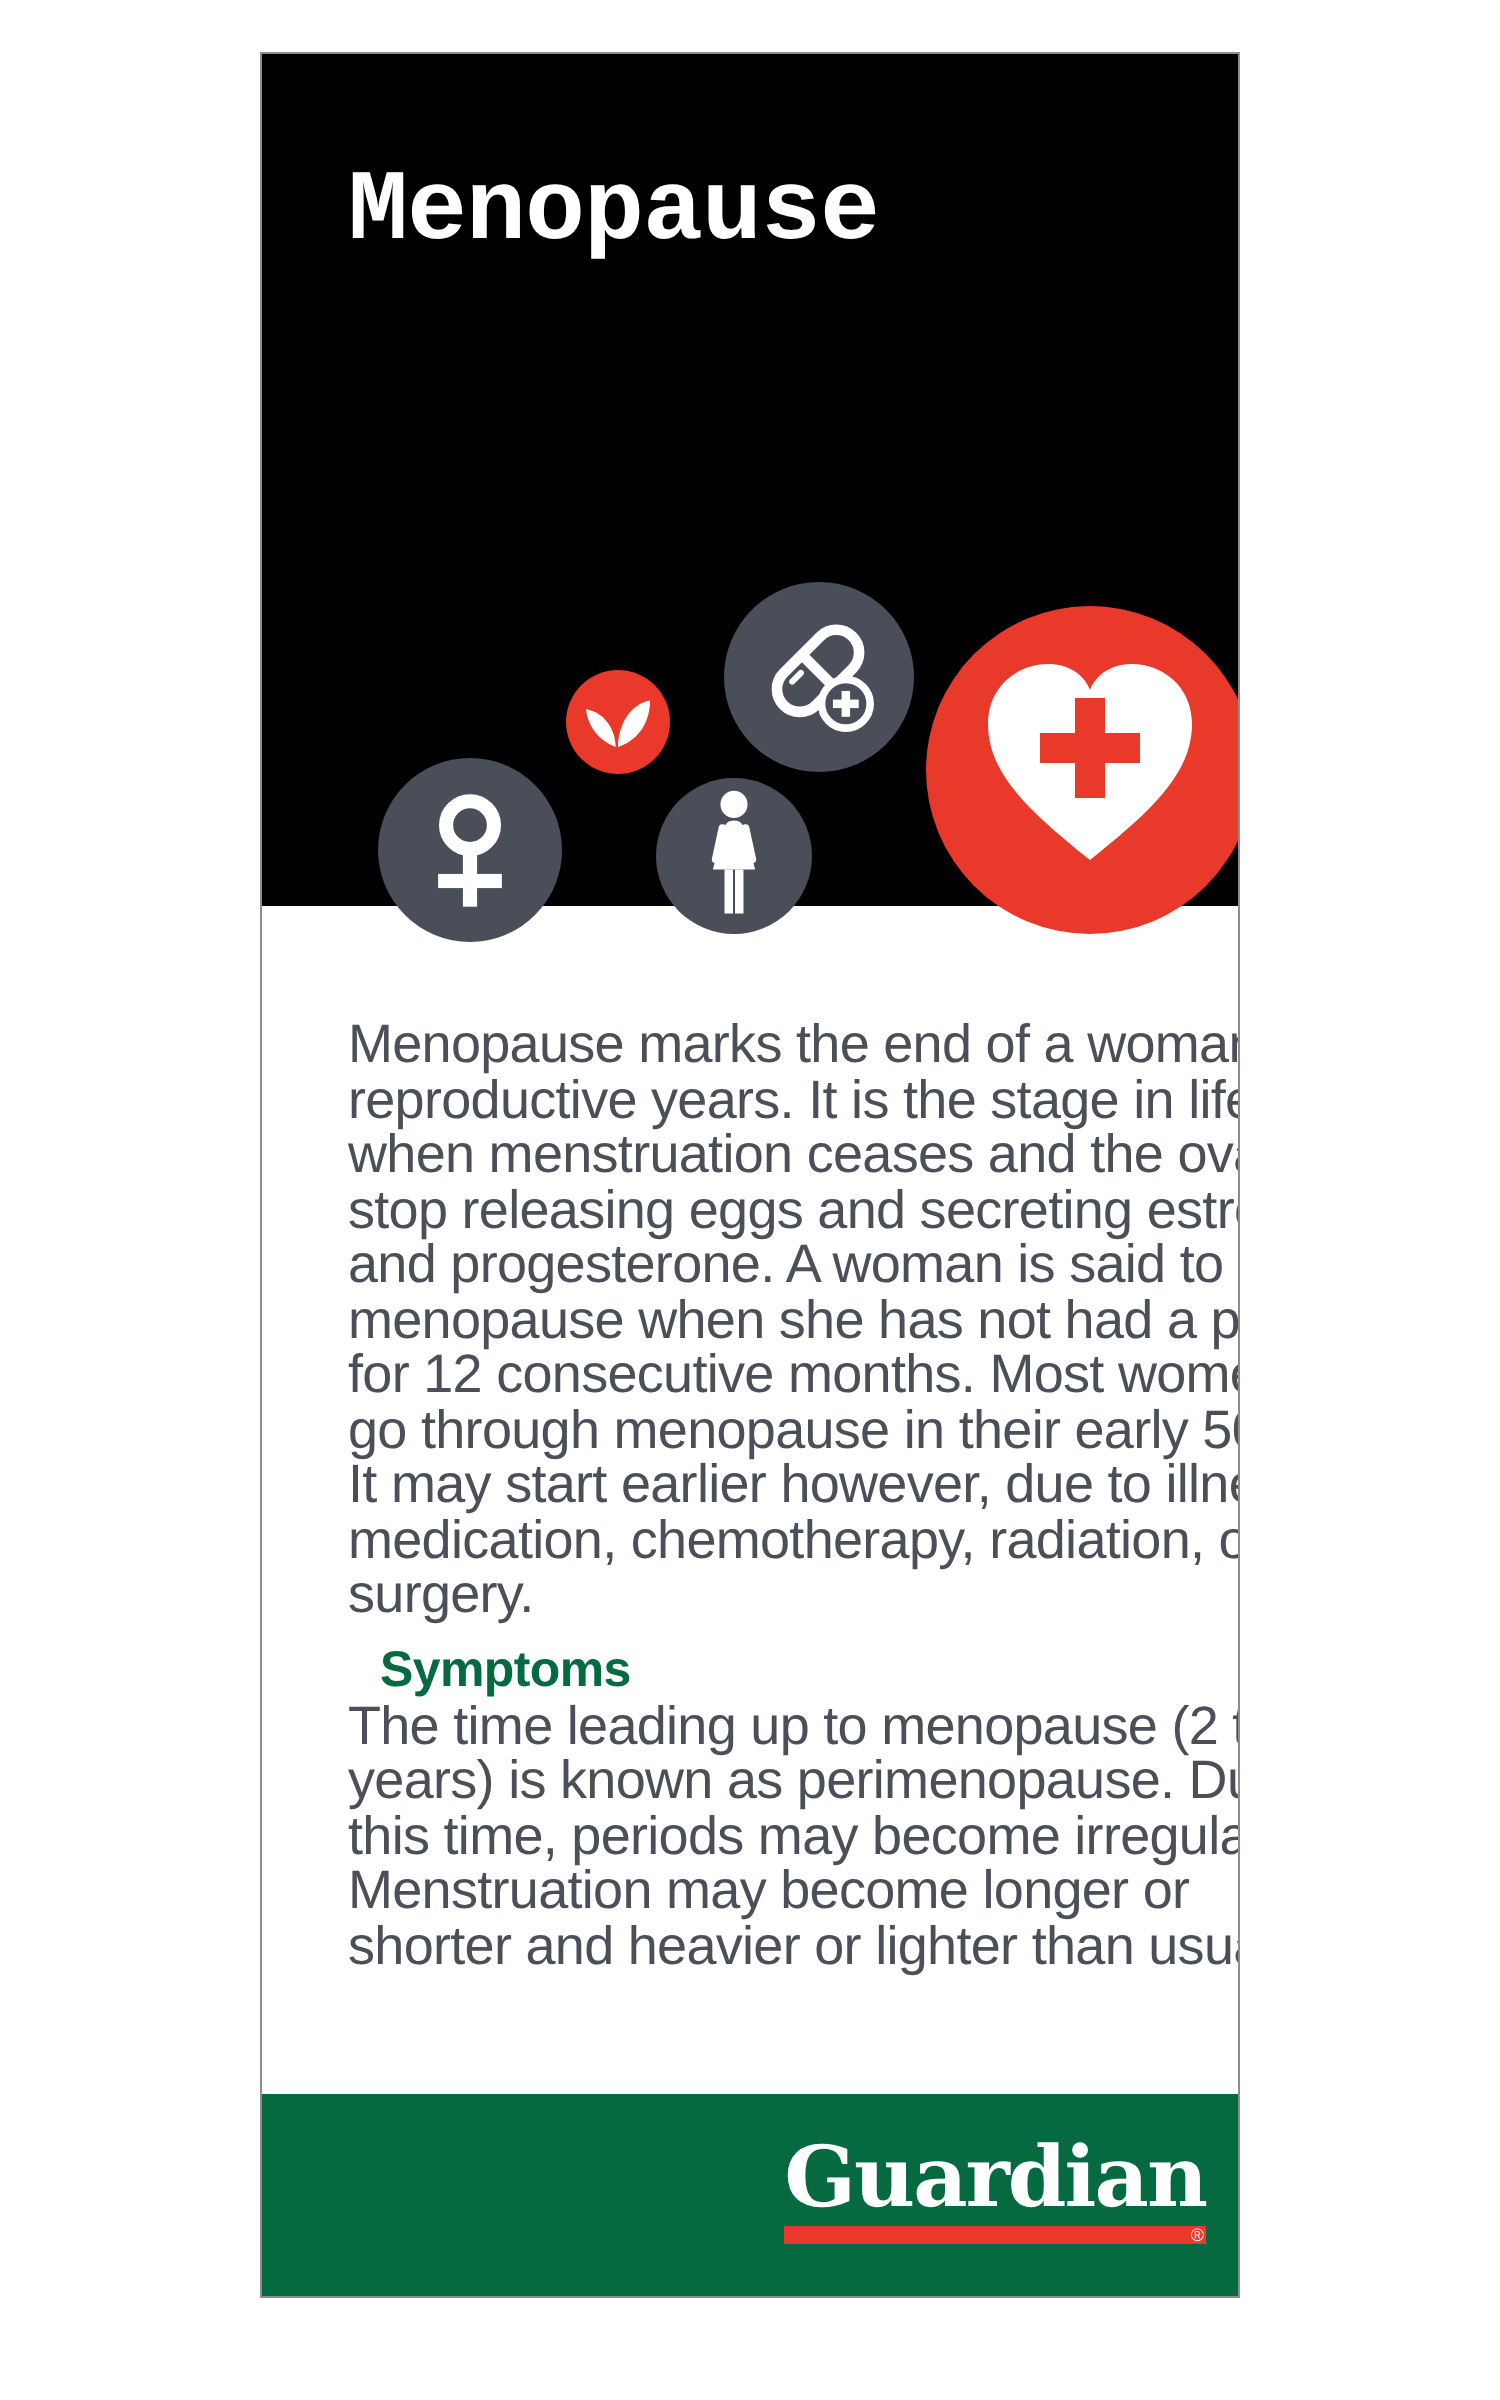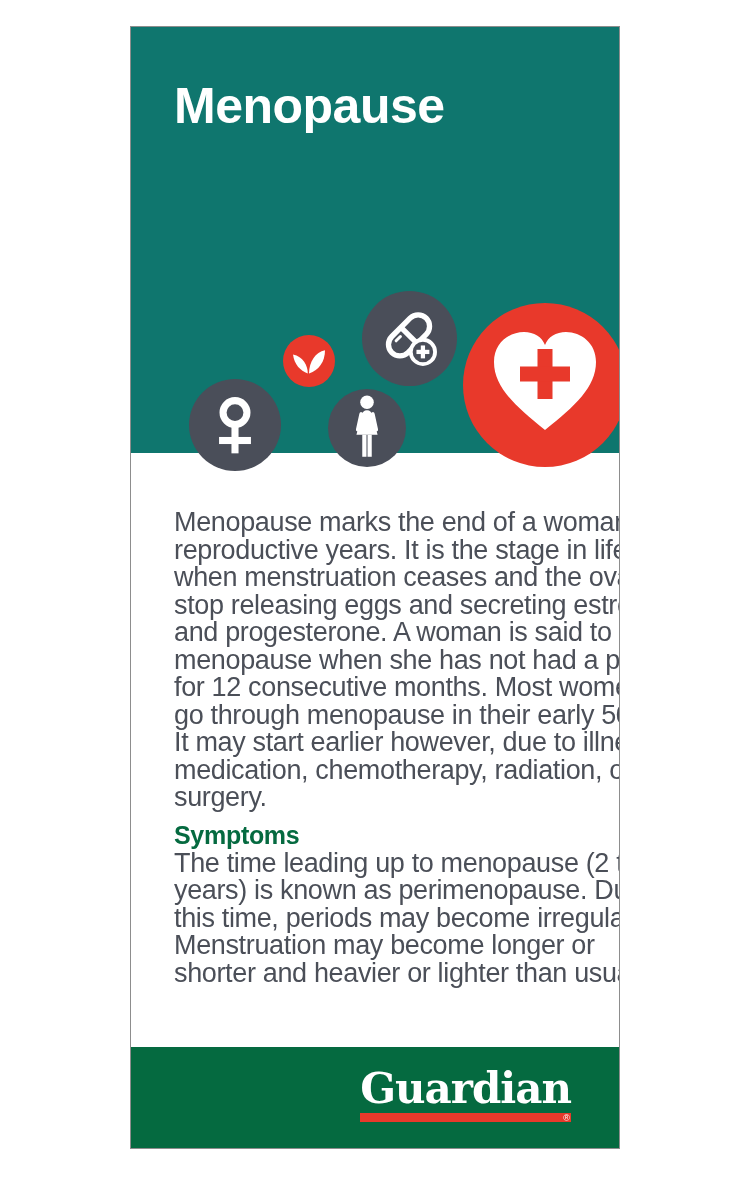--- a/index.html
+++ b/index.html
@@ -12,21 +12,22 @@
     width: 490px; height: 1123px;
     background: #ffffff;
     border: 1px solid #8d8d8d;
     overflow: hidden;
   }
 
   .header {
     position: absolute;
     left: 0; top: 0;
     width: 100%; height: 426px;
-    background: #0f766e;
+    background: #000000;
+    font-family: Liberation Mono, monospace;
   }
 
   .title {
     position: absolute;
     left: 43px; top: 52px;
     color: #ffffff;
     font-size: 50px;
     font-weight: 700;
     letter-spacing: -0.5px;
     line-height: 1.1;
@@ -62,31 +63,32 @@
     letter-spacing: -0.35px;
     white-space: pre;
   }
   .subhead {
     margin-top: 8px;
     color: #056a40;
     font-size: 25px;
     font-weight: 700;
     line-height: 30px;
     letter-spacing: -0.3px;
+    margin-left: 16px;
   }
 
   .footer {
     position: absolute;
     left: 0; bottom: 0;
     width: 100%; height: 101px;
     background: #056a40;
     display: flex;
     justify-content: flex-end;
     align-items: flex-start;
-    padding: 22px 48px 0 0;
+    padding: 22px 16px 0 0;
   }
   .logo { display: inline-block; text-align: right; }
   .logo-text {
     font-family: "DejaVu Serif", serif;
     font-weight: 700;
     font-size: 42px;
     line-height: 40px;
     color: #ffffff;
     letter-spacing: -1px;
     display: block;

